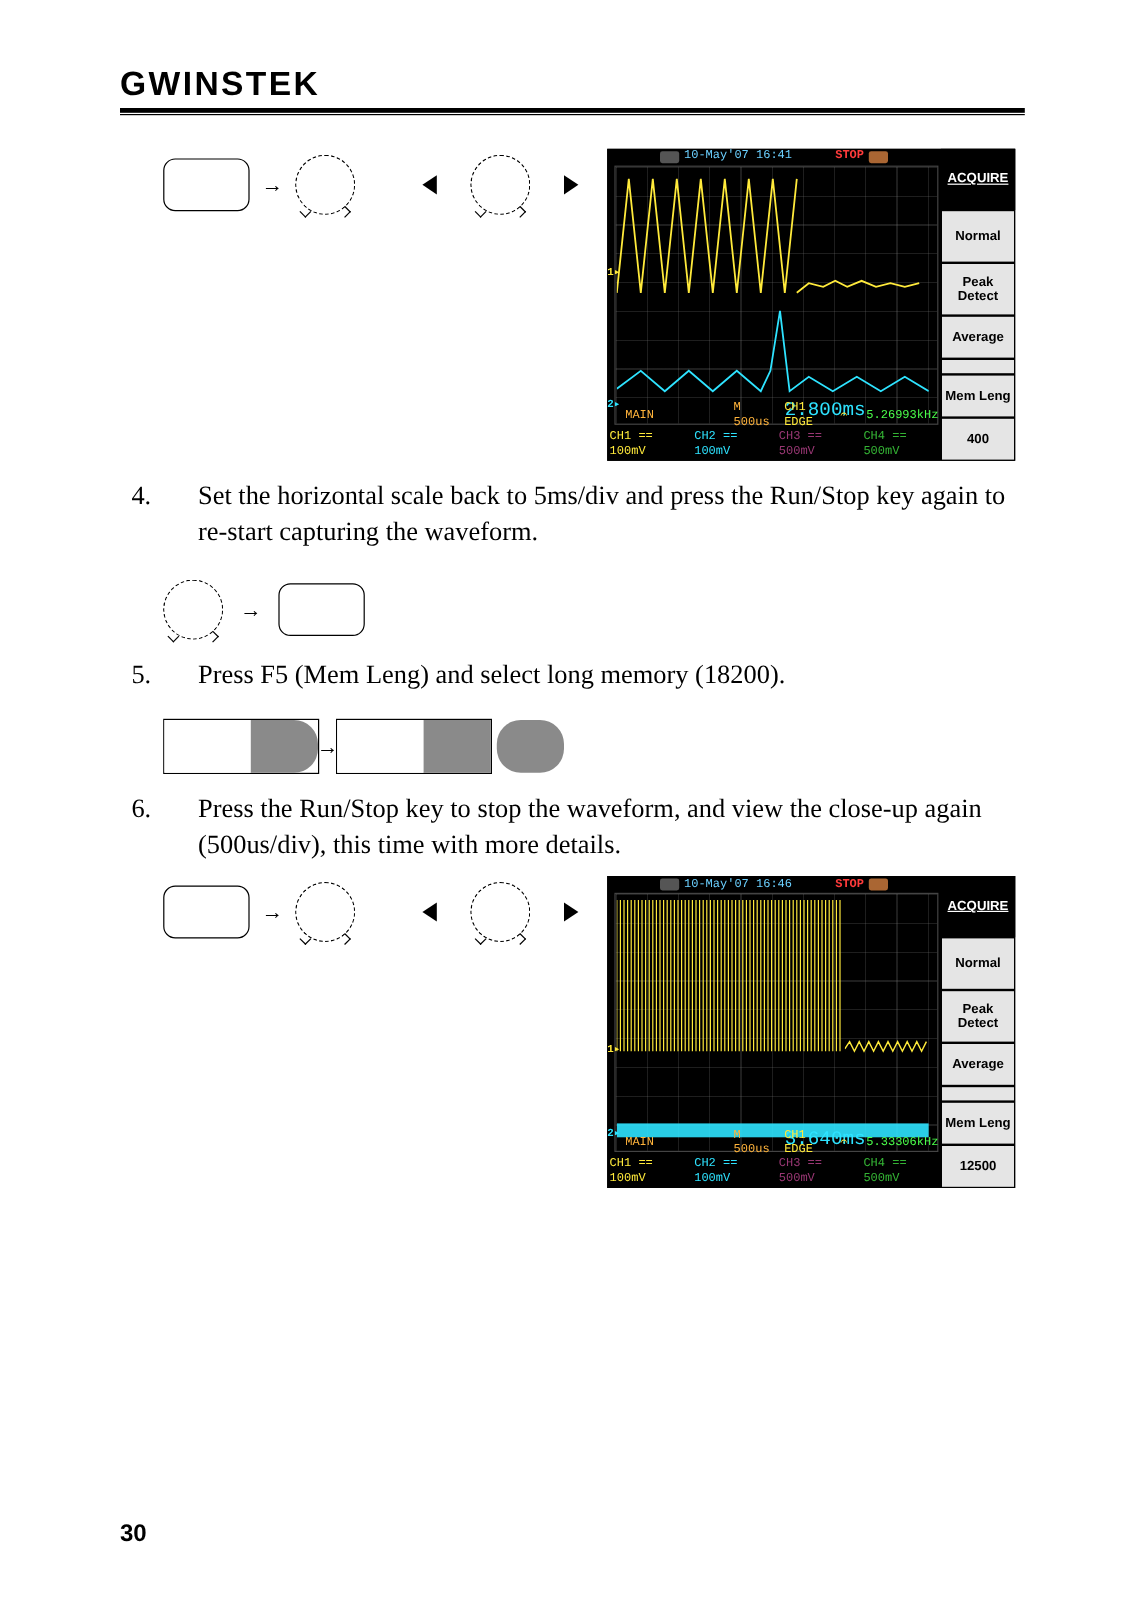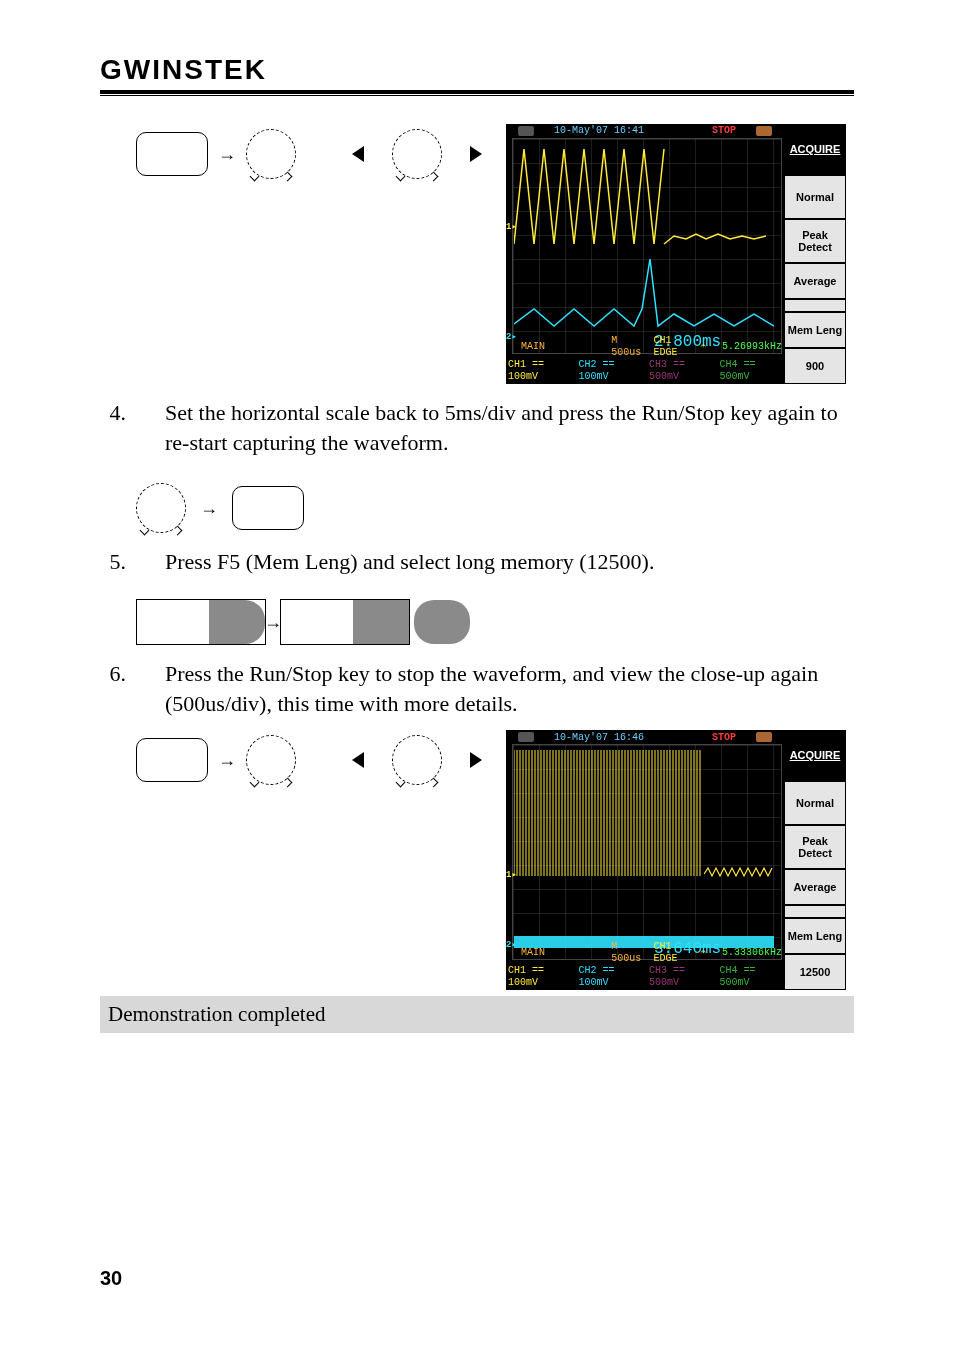--- a/index.html
+++ b/index.html
@@ -141,21 +141,21 @@
     background-image:
       repeating-linear-gradient(to right, rgba(120,120,120,.25) 0 1px, transparent 1px 26px),
       repeating-linear-gradient(to bottom, rgba(120,120,120,.25) 0 1px, transparent 1px 24px);
     border: 1px solid #444;
   }
   .scope-topbar {
     position: absolute;
     top: 1px; left: 0; right: 0;
     display: flex;
     justify-content: center;
-    gap: 20px;
+    gap: 4px;
     font-size: 10px;
     align-items: center;
     height: 12px;
   }
   .txt-blue { color: #6bd0ff; }
   .txt-red { color: #ff3b3b; font-weight: bold; }
   .txt-yellow { color: #ffea3b; }
   .txt-cyan { color: #2ee3ff; }
   .txt-orange { color: #ffb33b; padding-left: 13px; }
   .txt-mag { color: #ff5cc1; }
@@ -384,38 +384,38 @@
         <div class="scope-menu">
           <div class="menu-hdr">ACQUIRE</div>
           <div class="menu-btn">Normal</div>
           <div class="menu-btn">
             <span>Peak</span>
             <span>Detect</span>
           </div>
           <div class="menu-btn h22">Average</div>
           <div class="menu-gap"></div>
           <div class="menu-btn h22">Mem Leng</div>
-          <div class="menu-btn h22">900</div>
+          <div class="menu-btn h22">400</div>
         </div>
       </div>
     </div>
 
     <div class="step-row">
       <div class="step-num">4.</div>
       <div class="step-body">Set the horizontal scale  back to 5ms/div and press the Run/Stop key again to re-start capturing the waveform.</div>
     </div>
     <div class="diag2">
       <div class="knob"></div>
       <span class="arrow-r">→</span>
       <div class="rect-btn"></div>
     </div>
 
     <div class="step-row">
       <div class="step-num">5.</div>
-      <div class="step-body">Press F5 (Mem Leng) and select long memory (12500).</div>
+      <div class="step-body">Press F5 (Mem Leng) and select long memory (18200).</div>
     </div>
     <div class="diag3">
       <div class="f-box-outer">
         <div class="f-seg-white"></div>
         <div class="f-seg-gray"></div>
       </div>
       <span class="arrow-inside">→</span>
       <div class="f-box-outer">
         <div class="f-seg-white"></div>
         <div class="f-seg-gray" style="border-radius:0;"></div>
@@ -495,18 +495,17 @@
             <span>Detect</span>
           </div>
           <div class="menu-btn h22">Average</div>
           <div class="menu-gap"></div>
           <div class="menu-btn h22">Mem Leng</div>
           <div class="menu-btn h22">12500</div>
         </div>
       </div>
     </div>
 
-    <div class="demo-complete">Demonstration completed</div>
 
   </div>
 </div>
 
 <div class="page-num">30</div>
 
 </body></html>

